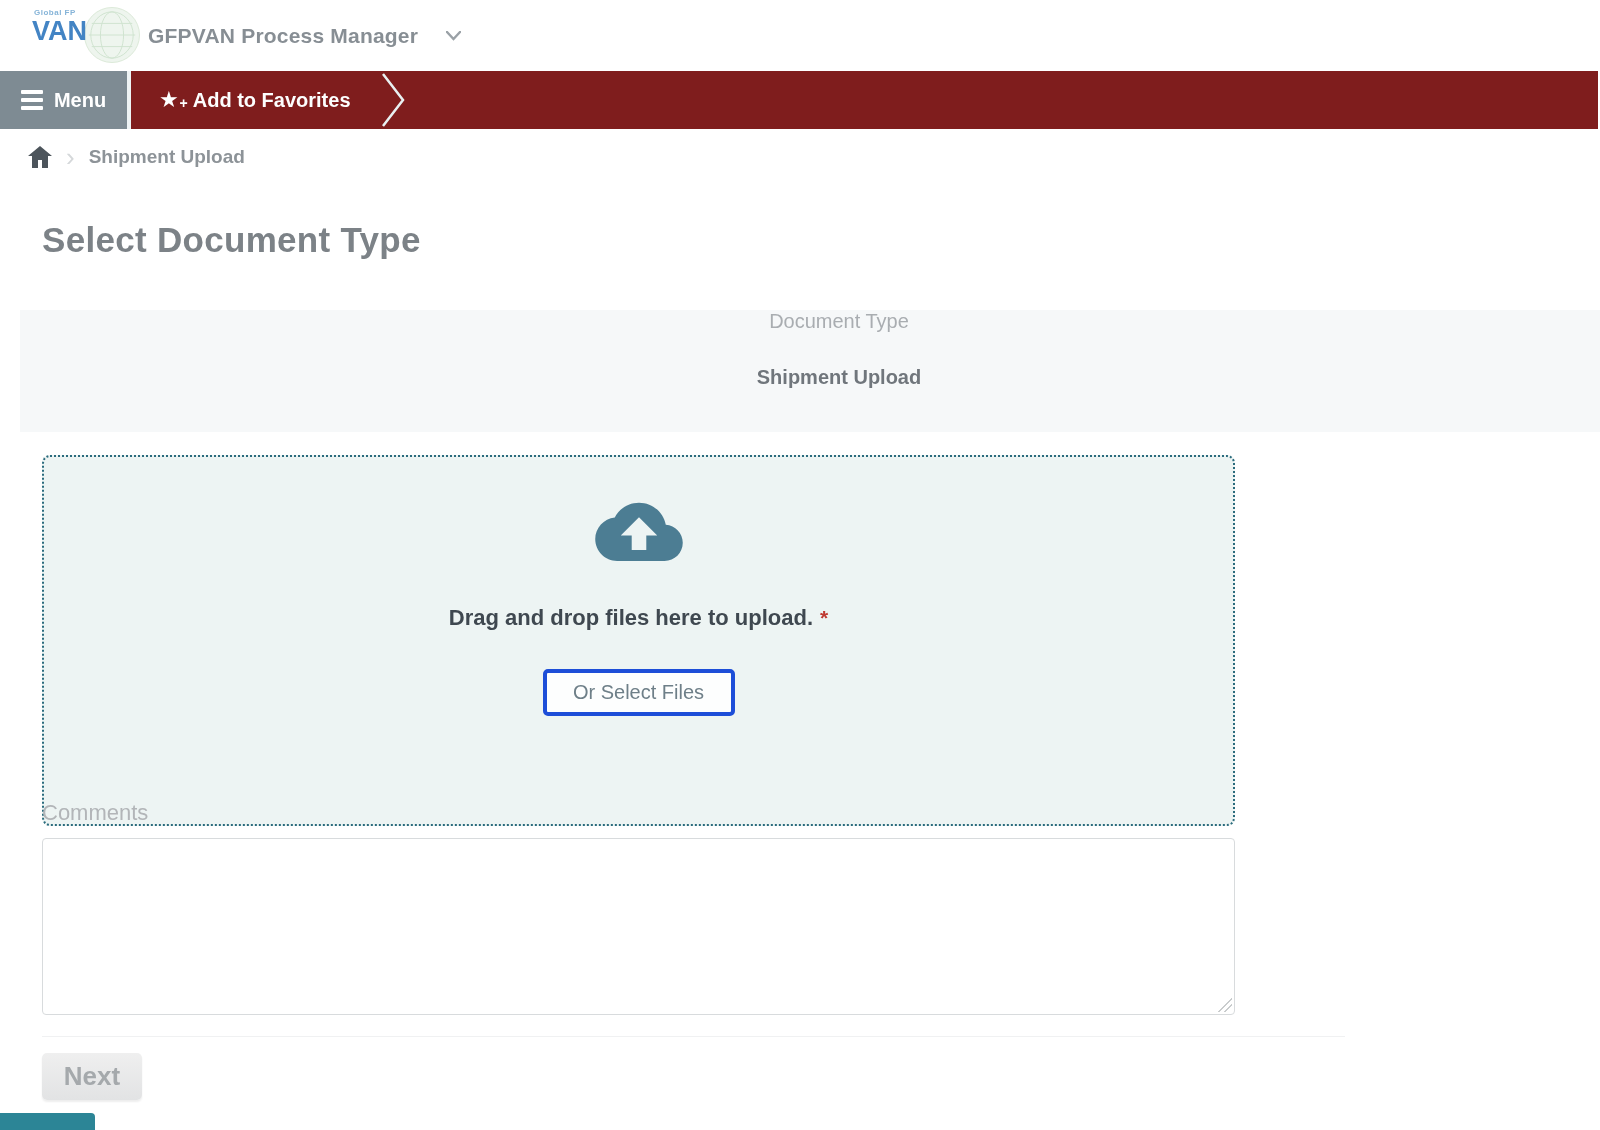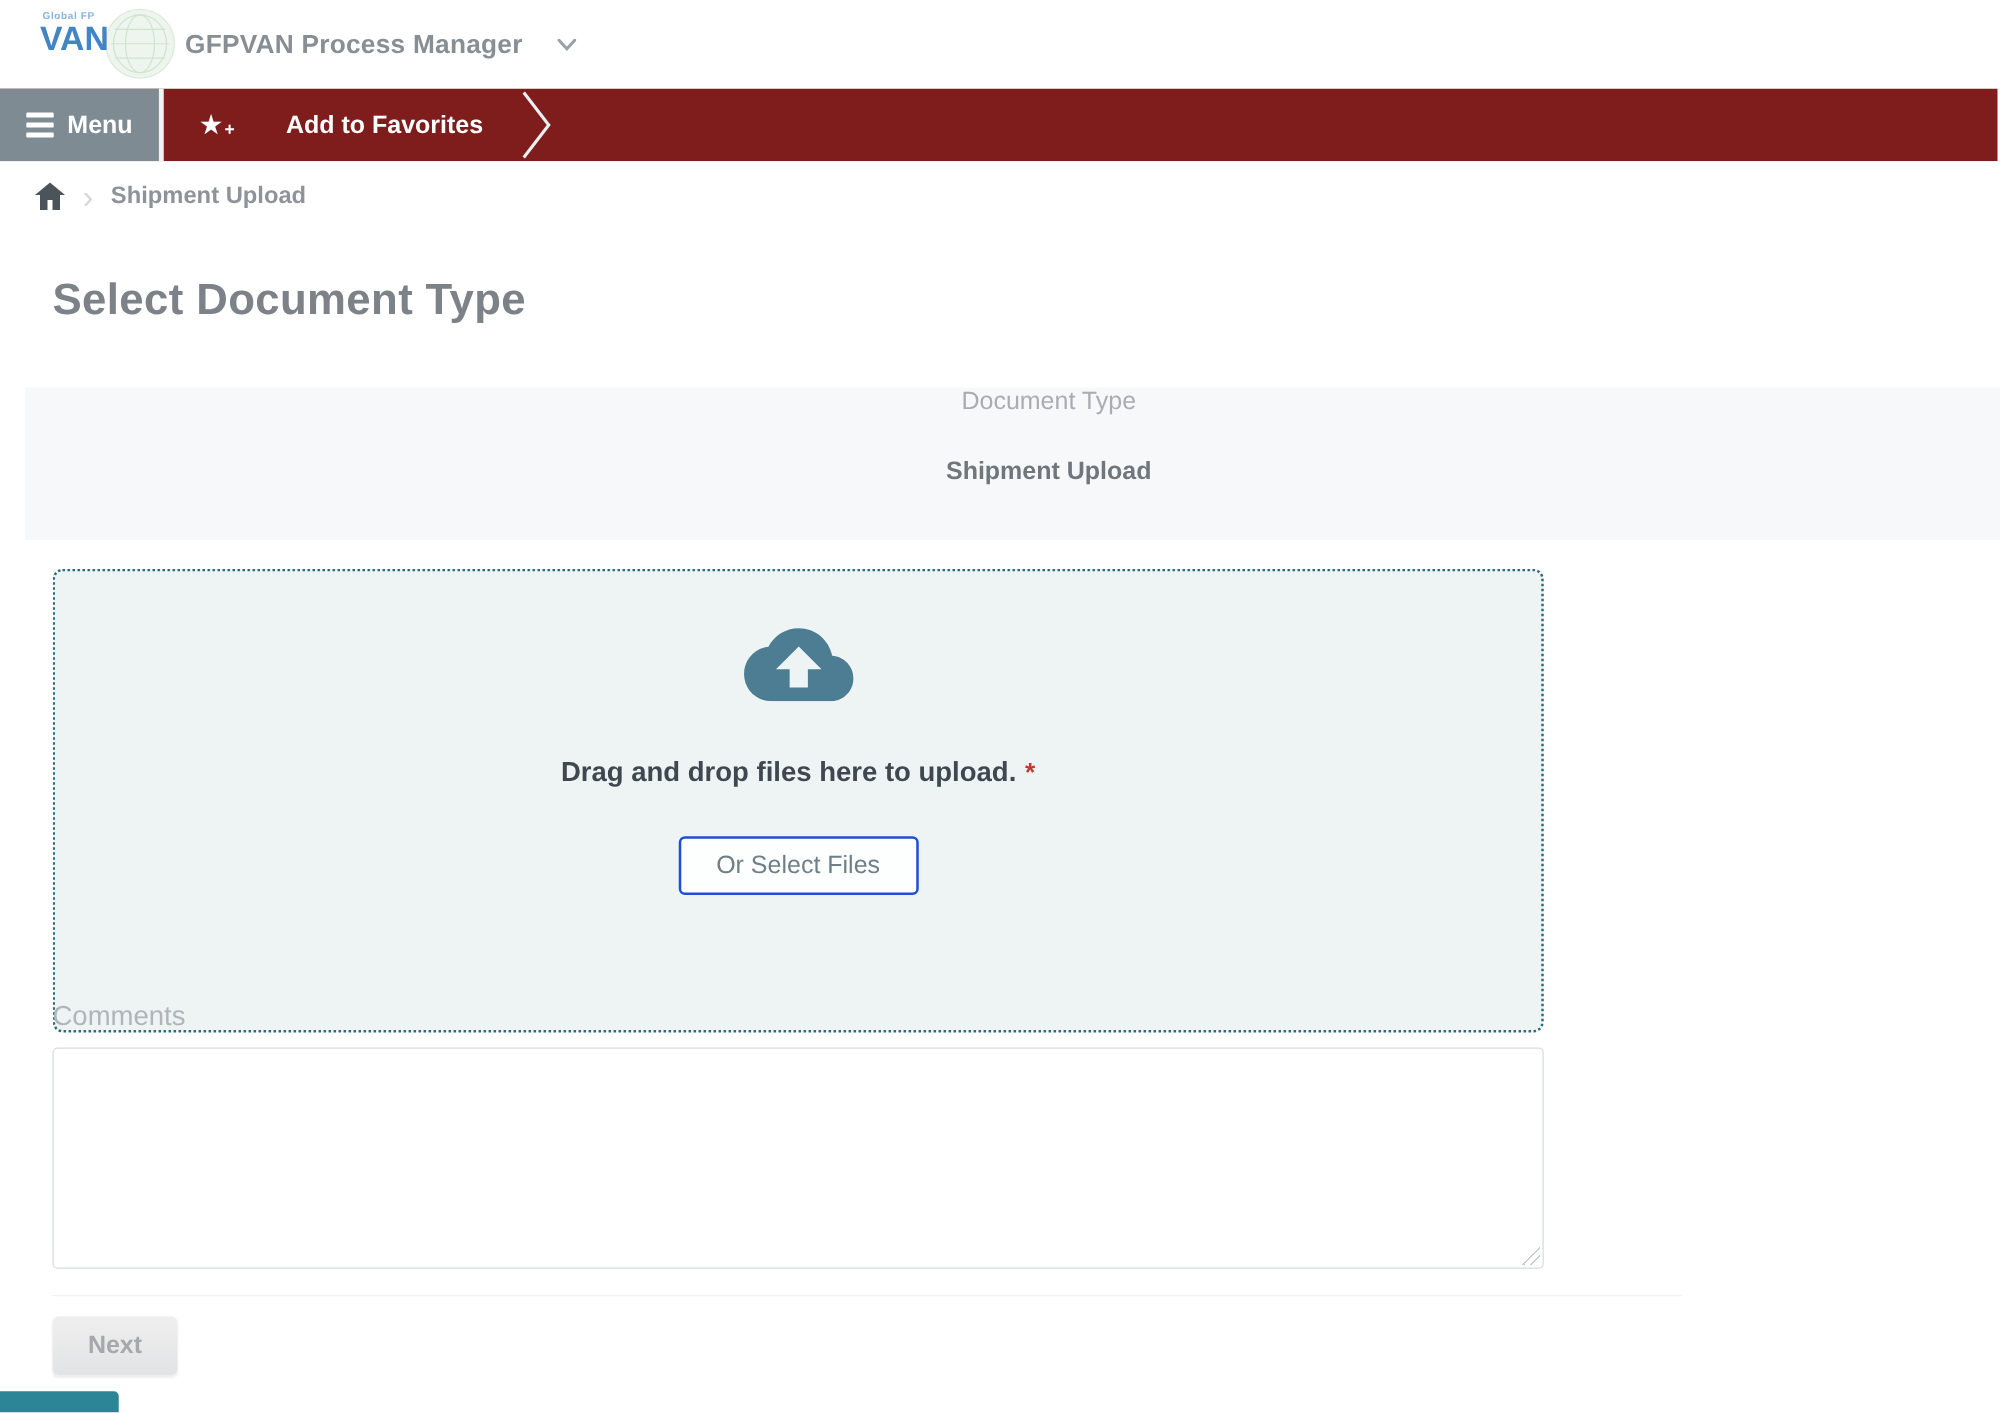--- a/index.html
+++ b/index.html
@@ -22,21 +22,21 @@
   .menubar { position:absolute; left:0; top:71px; width:1598px; height:58px; background:#7f1d1d; display:flex; }
   .menu-btn { width:127px; height:58px; background:#7e8b93; display:flex; align-items:center; justify-content:center;
               gap:11px; cursor:pointer; }
   .hamburger { display:flex; flex-direction:column; gap:4px; }
   .hamburger i { display:block; width:22px; height:4px; background:#fff; border-radius:1px; }
   .menu-label { color:#fff; font-size:20px; font-weight:700; }
   .bar-gap { width:4px; height:58px; background:#eef3f4; }
   .fav-btn { height:58px; display:flex; align-items:center; padding:0 26px 0 28px; gap:14px; cursor:pointer; }
   .star-plus { position:relative; color:#fff; font-size:22px; line-height:22px; }
   .star-plus i { position:absolute; right:-9px; bottom:-3px; font-style:normal; font-size:14px; font-weight:700; color:#fff; }
-  .fav-label { color:#fdfefe; font-size:20px; font-weight:700;margin-left:36px; }
+  .fav-label { color:#fdfefe; font-size:20px; font-weight:700; }
   .bar-chevron { height:58px; width:26px; margin-left:4px; }
 
   
   .breadcrumb { position:absolute; left:0; top:129px; width:1600px; height:56px; background:#fff;
                 display:flex; align-items:center; padding-left:28px; gap:14px; }
   .home-icon { width:24px; height:22px; cursor:pointer; }
   .crumb-sep { color:#d5d8da; font-size:26px; font-weight:400; line-height:22px; }
   .crumb-current { color:#8d9398; font-size:19px; font-weight:700; }
 
   
@@ -48,38 +48,38 @@
   .step-label { font-size:20px; color:#a9adb1; }
   .step-value { font-size:20px; color:#70767c; font-weight:700; }
 
   
   .dropzone { position:absolute; left:42px; top:455px; width:1193px; height:371px; background:#edf4f3;
               border:2px dotted #2a6b7d; border-radius:8px; display:flex; flex-direction:column;
               align-items:center; cursor:pointer; }
   .cloud-icon { margin-top:42px; width:88px; height:62px; }
   .drop-text { margin-top:44px; font-size:22px; font-weight:700; color:#3f4850; }
   .drop-text .req { color:#bf3a32; margin-left:7px; font-size:21px; }
-  .select-files-btn { margin-top:38px; width:192px; height:47px; background:#fdfefe; border:2px solid #1d4ed8;
+  .select-files-btn { margin-top:38px; width:192px; height:47px; background:#fdfefe; border:4px solid #1d4ed8;
                       border-radius:5px; font-size:20px; color:#6e7f88; font-family:"Liberation Sans",sans-serif;
                       cursor:pointer; }
 
   
   .comments-label { position:absolute; left:42px; top:800px; font-size:22px; color:#b2b5b8; }
   .comments-box { position:absolute; left:42px; top:838px; width:1193px; height:177px; background:#fff;
                   border:1px solid #d8dbdd; border-radius:4px; resize:none; font-size:18px; color:#444;
                   padding:10px 14px; font-family:"Liberation Sans",sans-serif; }
   .resize-handle { position:absolute; left:1216px; top:996px; width:16px; height:16px; cursor:ns-resize;
     background:
       linear-gradient(135deg, transparent 0 54%, #c9cccd 54% 60%, transparent 60% 74%, #c9cccd 74% 80%, transparent 80%);
   }
 
   
   .divider { position:absolute; left:42px; top:1036px; width:1303px; height:1px; background:#f0f1f2; }
   .next-btn { position:absolute; left:42px; top:1053px; width:100px; height:47px; border:none; border-radius:5px;
-              background:linear-gradient(#efefef,#e2e3e4); color:#a5a9ac; font-size:20px; font-weight:700;
+              background:linear-gradient(#efefef,#e2e3e4); color:#a5a9ac; font-size:26px; font-weight:700;
               font-family:"Liberation Sans",sans-serif; box-shadow:0 2px 2px rgba(0,0,0,.07); cursor:default; }
   .corner-strip { position:absolute; left:0; top:1113px; width:95px; height:17px; background:#2c8596;
                   border-top-right-radius:4px; }
 </style>
 </head>
 <body>
 
 <div class="header">
   <div class="logo">
     <span class="logo-globe">

